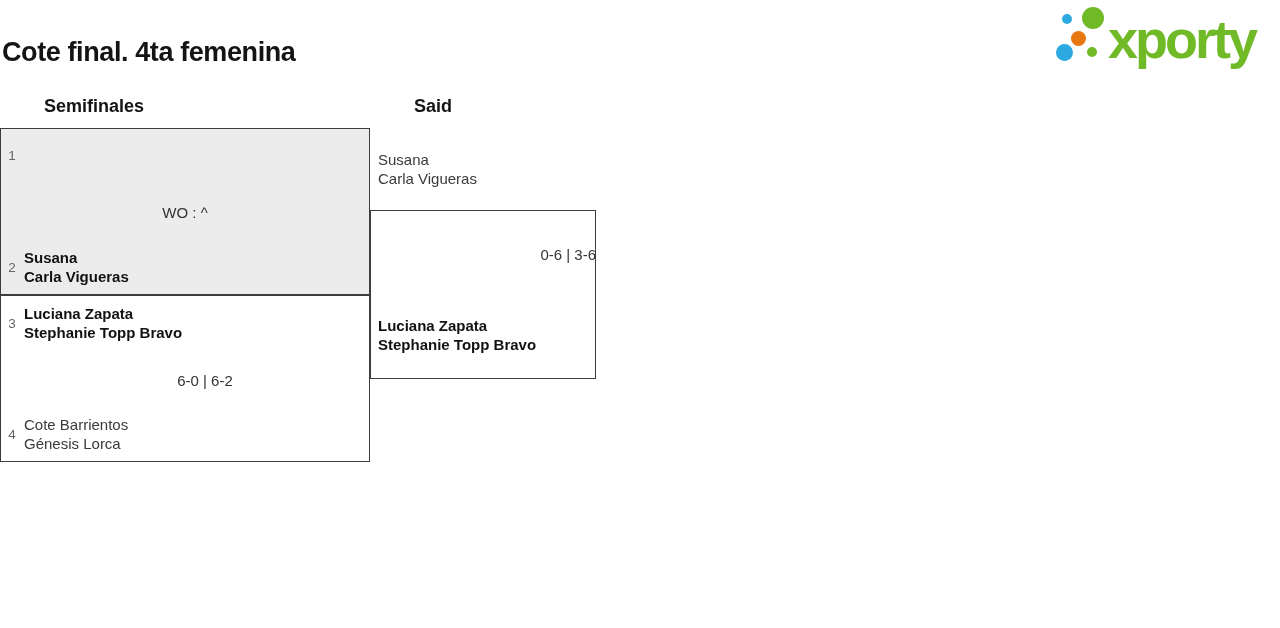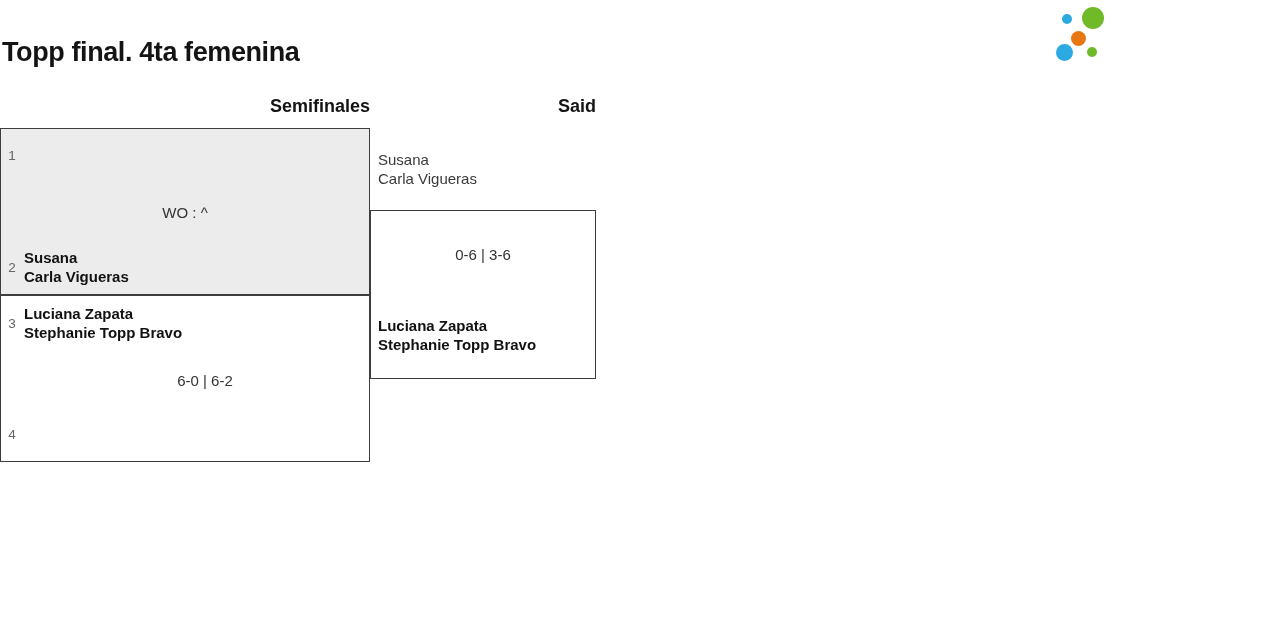--- a/index.html
+++ b/index.html
@@ -20,21 +20,22 @@
     letter-spacing: -0.4px;
     color: #141414;
     white-space: nowrap;
   }
 
   .round-header {
     top: 96px;
     font-size: 18px;
     font-weight: bold;
     color: #141414;
-    text-align: right;
+    text-align: left;
+    margin-left: 44px;
   }
 
   .match-box {
     border: 1px solid #3d3d3d;
     background: transparent;
   }
   .match-box.shaded { background: #ececec; }
 
   .team {
     font-size: 15px;
@@ -67,28 +68,29 @@
     font-weight: bold;
     letter-spacing: -3px;
     white-space: nowrap;
   }
 </style>
 </head>
 <body>
 
 <div class="canvas">
 
-  <div class="abs title-line" style="top: 37px;">Topp final. 4ta femenina</div>
+  <div class="abs title-line" style="top: 37px;">Cote final. 4ta femenina</div>
 
   <div class="abs" style="left: 1050px; top: 0; width: 222px; height: 72px;">
     <div class="abs logo-dot" style="left: 12px; top: 14px; width: 10px; height: 10px; background-color: rgb(43, 169, 224);"></div>
     <div class="abs logo-dot" style="left: 32px; top: 7px; width: 22px; height: 22px; background-color: rgb(112, 186, 40);"></div>
     <div class="abs logo-dot" style="left: 21px; top: 31px; width: 15px; height: 15px; background-color: rgb(233, 119, 17);"></div>
     <div class="abs logo-dot" style="left: 6px; top: 44px; width: 17px; height: 17px; background-color: rgb(43, 169, 224);"></div>
     <div class="abs logo-dot" style="left: 37px; top: 47px; width: 10px; height: 10px; background-color: rgb(112, 186, 40);"></div>
+    <div class="abs logo-wordmark" style="left: 58px; top: 12px; color: rgb(112, 186, 40);">xporty</div>
   </div>
 
   <div class="abs round-header" style="left: 0; width: 370px;">Semifinales</div>
   <div class="abs round-header" style="left: 370px; width: 226px;">Said</div>
 
   <div class="abs match-box shaded" style="left: 0; top: 128px; width: 370px; height: 167px;"></div>
 
   <div class="abs match-box" style="left: 0; top: 295px; width: 370px; height: 167px;"></div>
 
   <div class="abs match-box" style="left: 370px; top: 210px; width: 226px; height: 169px;"></div>
@@ -101,24 +103,28 @@
     <div>Carla Vigueras</div>
   </div>
 
   <div class="abs seed" style="left: 4px; top: 314px;">3</div>
   <div class="abs team winner" style="left: 24px; top: 304px;">
     <div>Luciana Zapata</div>
     <div>Stephanie Topp Bravo</div>
   </div>
   <div class="abs score" style="left: 0; top: 371px; width: 370px; padding-left: 40px;">6-0 | 6-2</div>
   <div class="abs seed" style="left: 4px; top: 425px;">4</div>
+  <div class="abs team" style="left: 24px; top: 415px;">
+    <div>Cote Barrientos</div>
+    <div>Génesis Lorca</div>
+  </div>
 
   <div class="abs team" style="left: 378px; top: 150px;">
     <div>Susana</div>
     <div>Carla Vigueras</div>
   </div>
-  <div class="abs score" style="left: 370px; top: 245px; width: 226px;">0-6 | 3-6</div>
+  <div class="abs score" style="left: 370px; top: 245px; width: 226px; text-align: right;">0-6 | 3-6</div>
   <div class="abs team winner" style="left: 378px; top: 316px;">
     <div>Luciana Zapata</div>
     <div>Stephanie Topp Bravo</div>
   </div>
 
 </div>
 
 </body></html>

